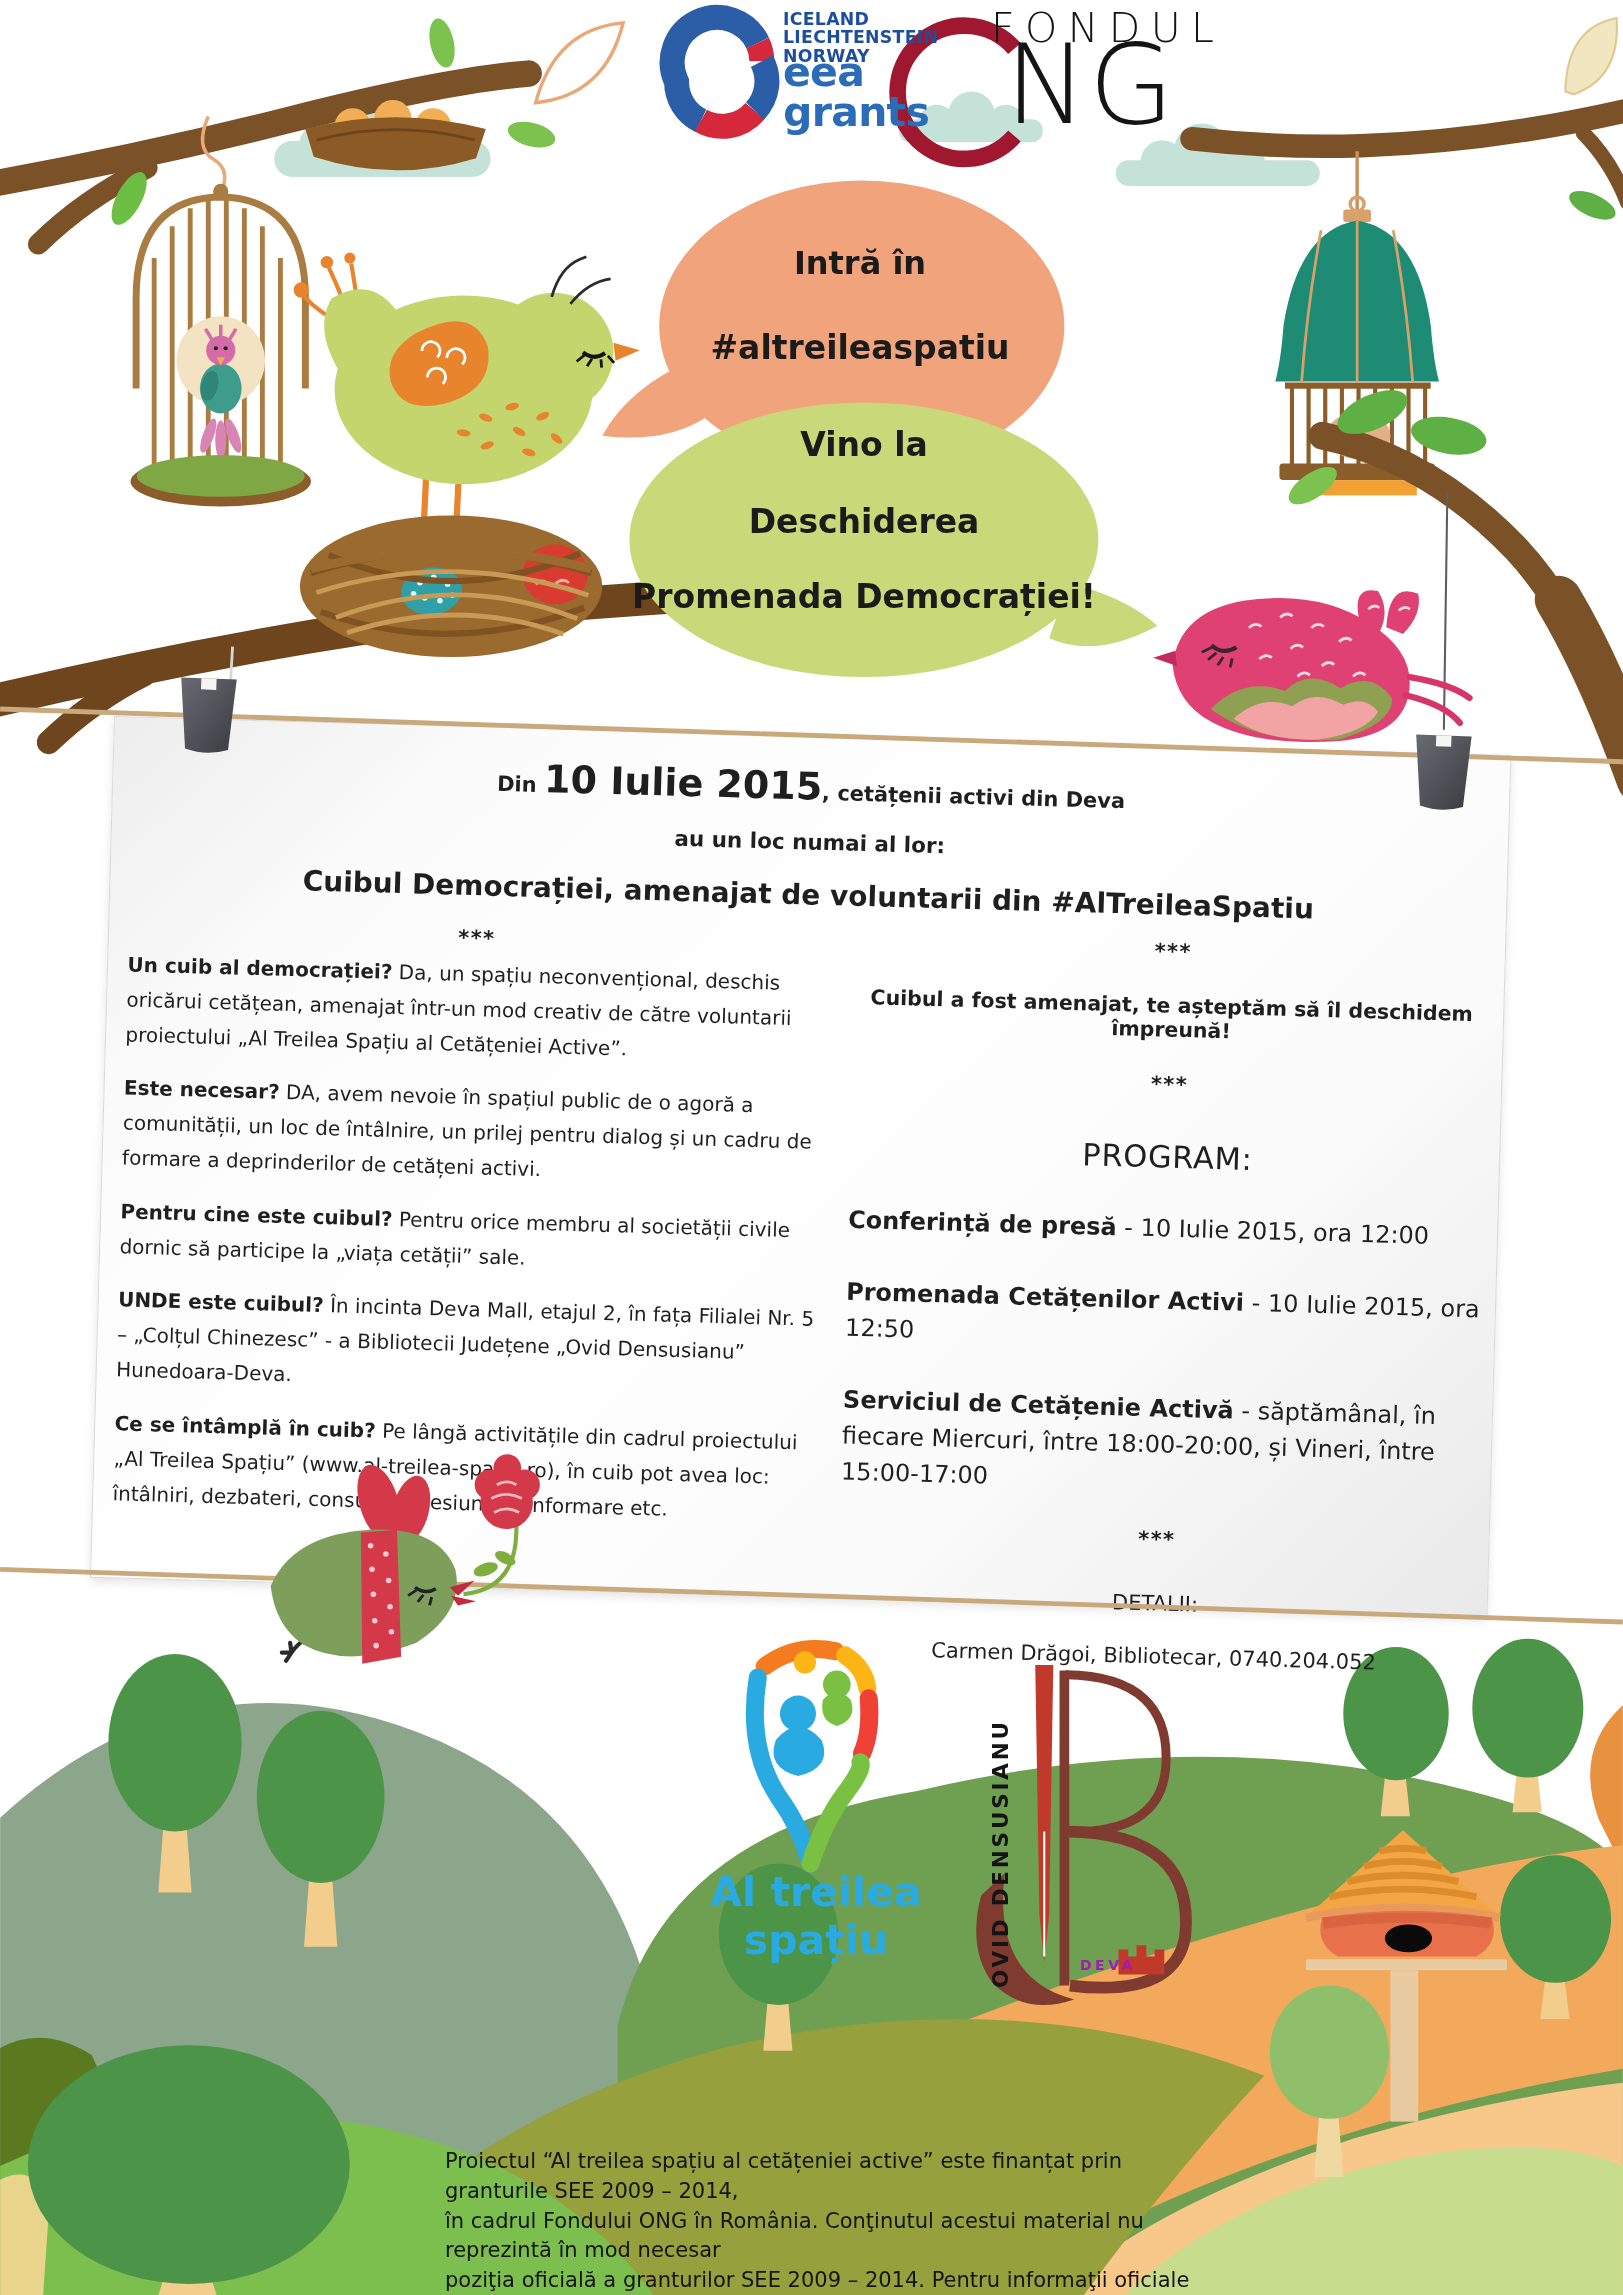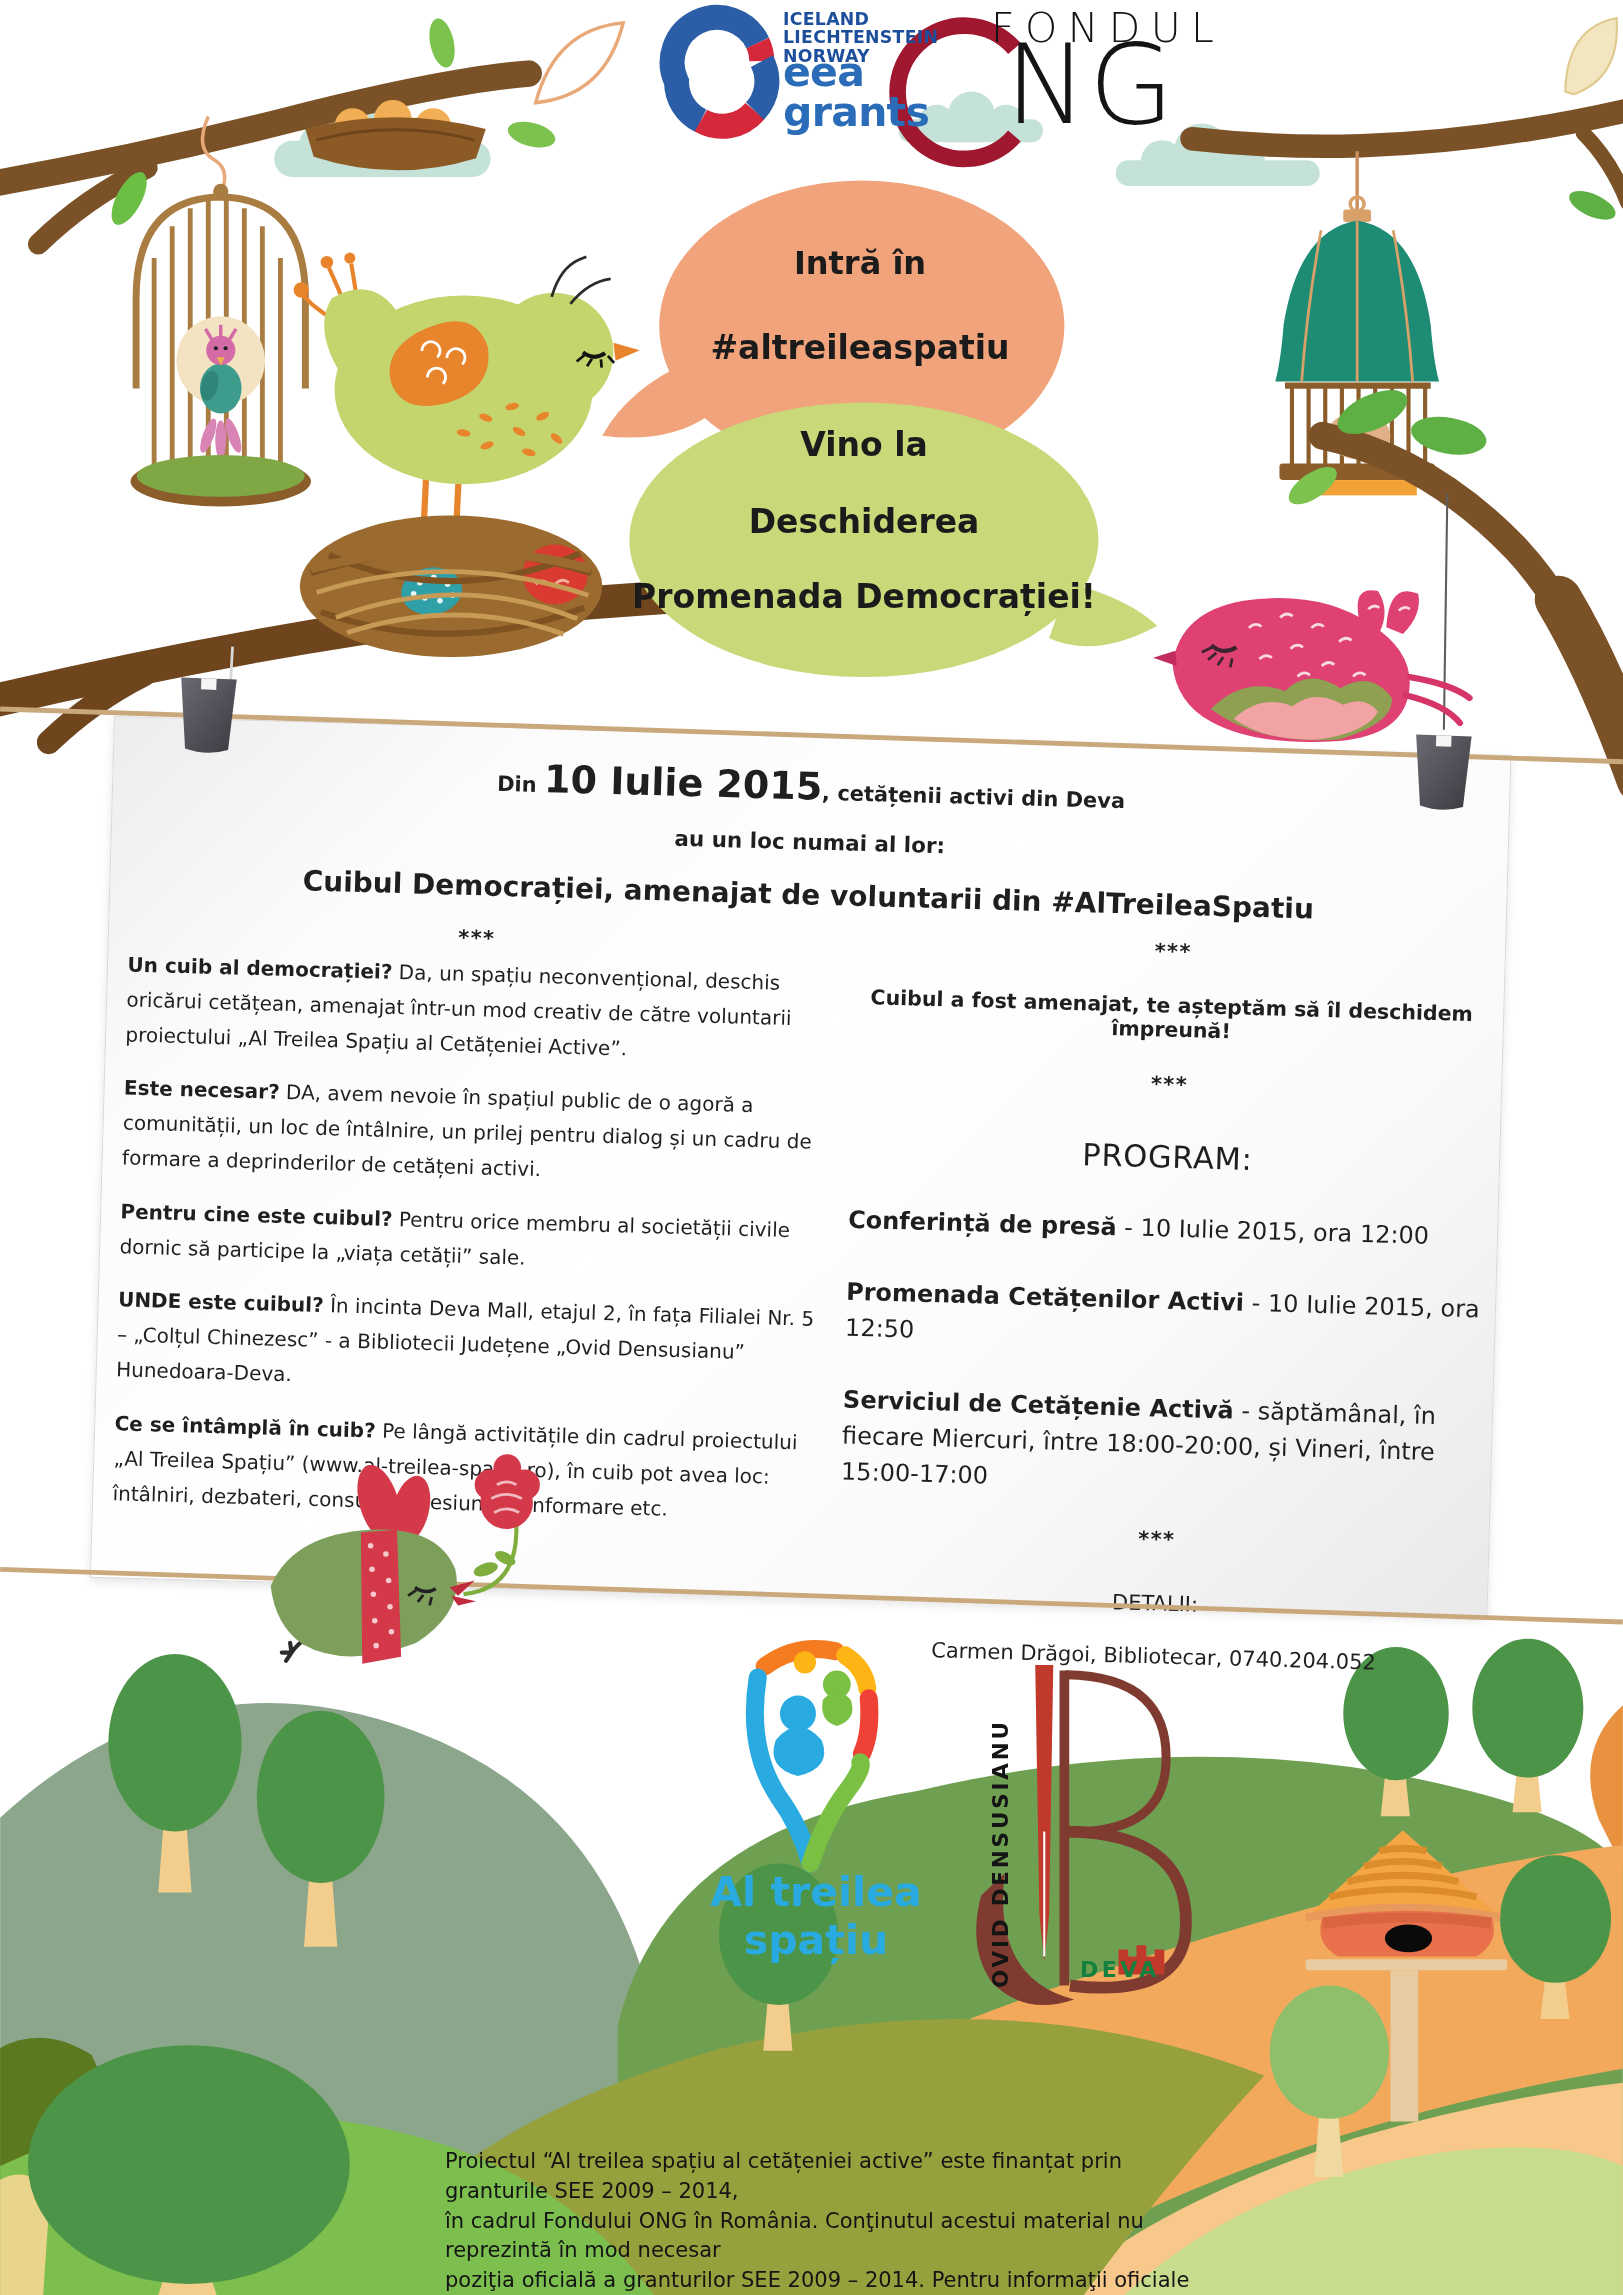--- a/index.html
+++ b/index.html
@@ -39,21 +39,21 @@
   .program{margin-top:43px;text-align:center;font-size:30.5px;letter-spacing:0.7px;}
   .event{margin-top:36px;font-size:24px;line-height:1.5;}
   .sep3{margin-top:29px;}
   .detalii{margin-top:40px;text-align:center;font-size:21px;}
   .carmen{margin-top:29px;text-align:center;font-size:21px;}
   
   .ts-title{left:644px;top:1868px;width:344px;text-align:center;font-size:41px;font-weight:bold;color:#29abe2;}
   .ts-sub{left:644px;top:1928px;width:344px;text-align:center;font-size:33px;font-weight:bold;color:#7ac143;}
   .ovid-vert{left:988px;top:1667px;height:321px;writing-mode:vertical-rl;transform:rotate(180deg);
              font-size:21.5px;font-weight:bold;letter-spacing:2.8px;color:#141414;}
-  .deva{left:1080px;top:1957px;font-size:22px;font-weight:bold;letter-spacing:3.5px;color:#15803d;}
+  .deva{left:1080px;top:1957px;font-size:14px;font-weight:bold;letter-spacing:3.5px;color:#a21caf;}
   
   .footer{left:445px;top:2147px;width:784px;font-size:21px;line-height:1.42;color:#141414;}
 </style>
 </head>
 <body>
 
 <div id="poster">
 
 <svg class="layer" width="1623" height="2295" viewBox="0 0 2339 3308">
 

